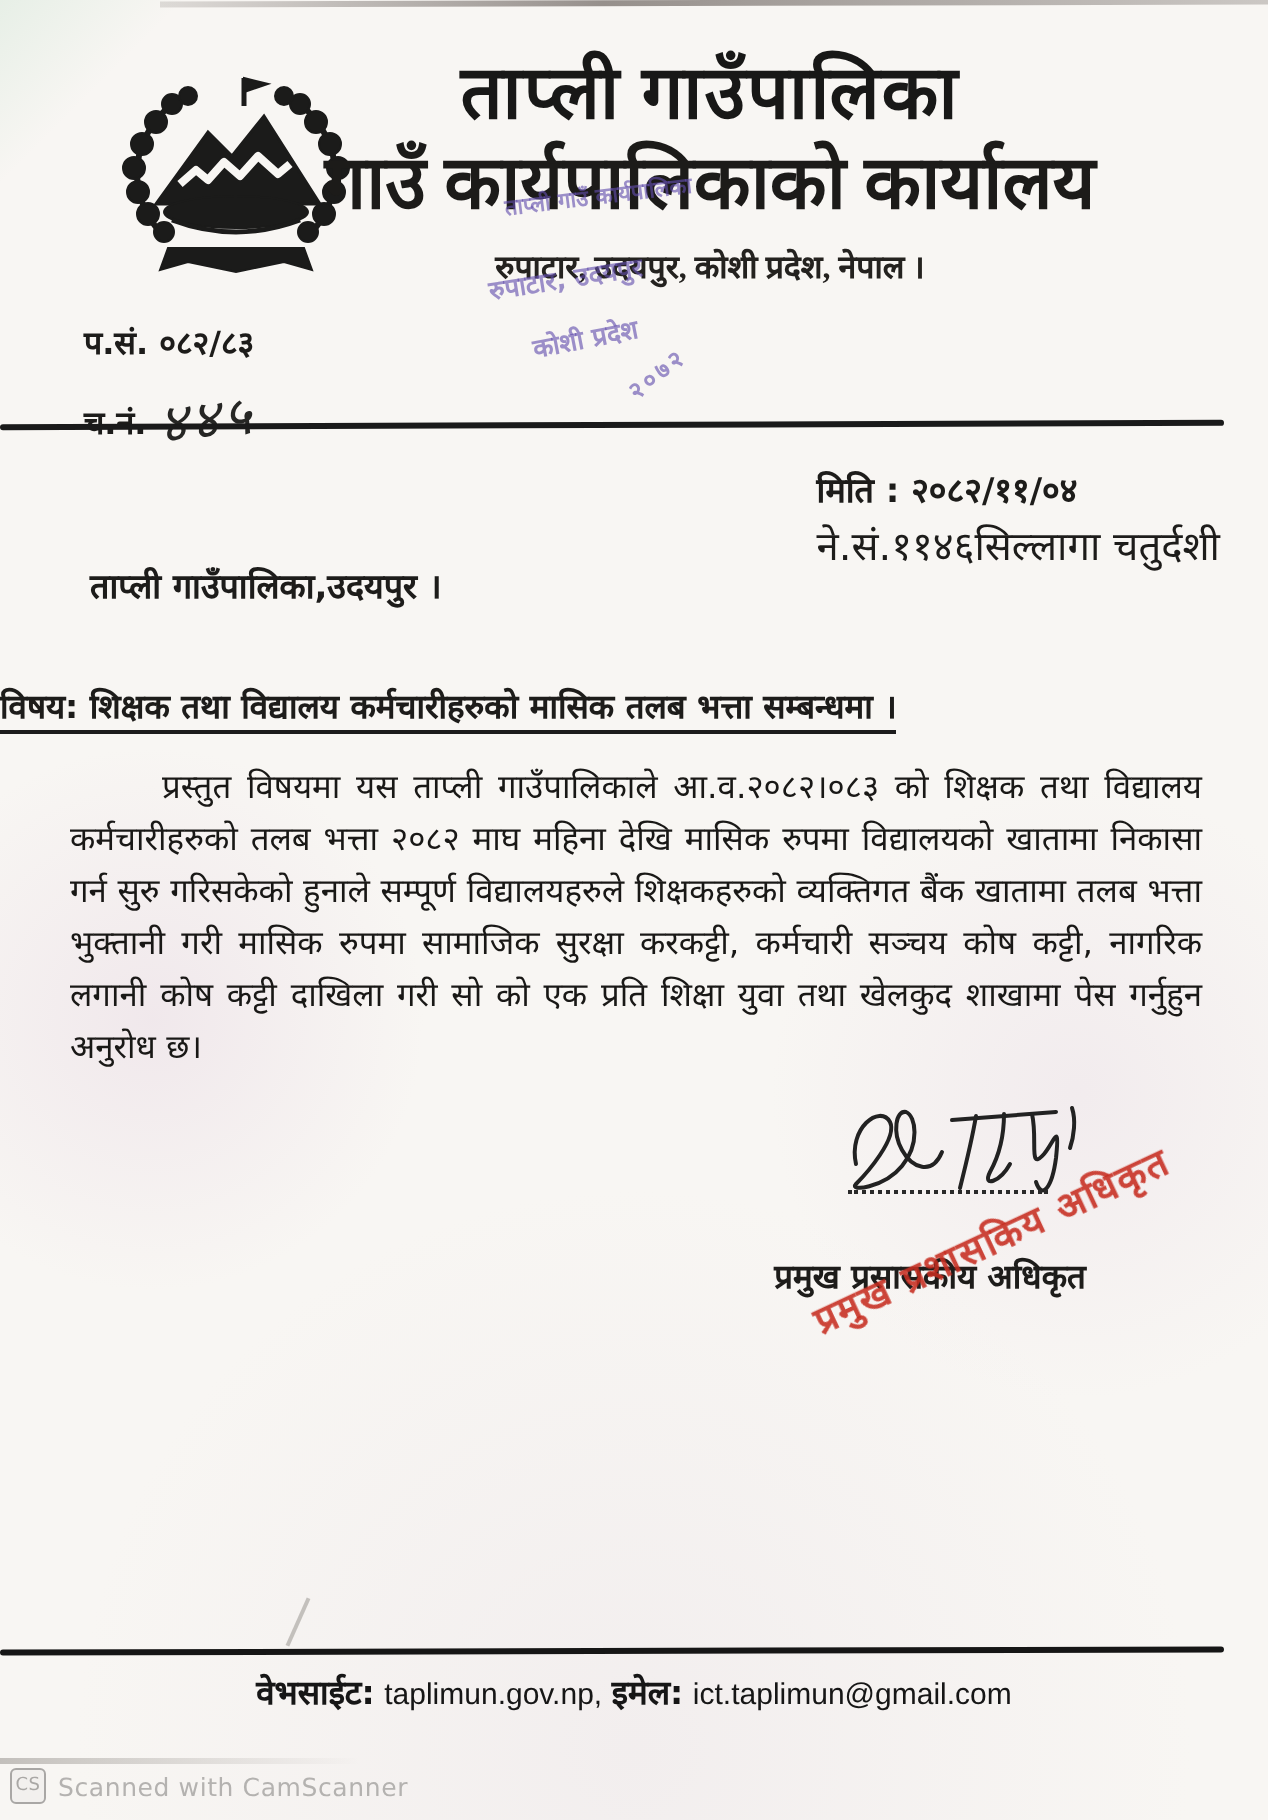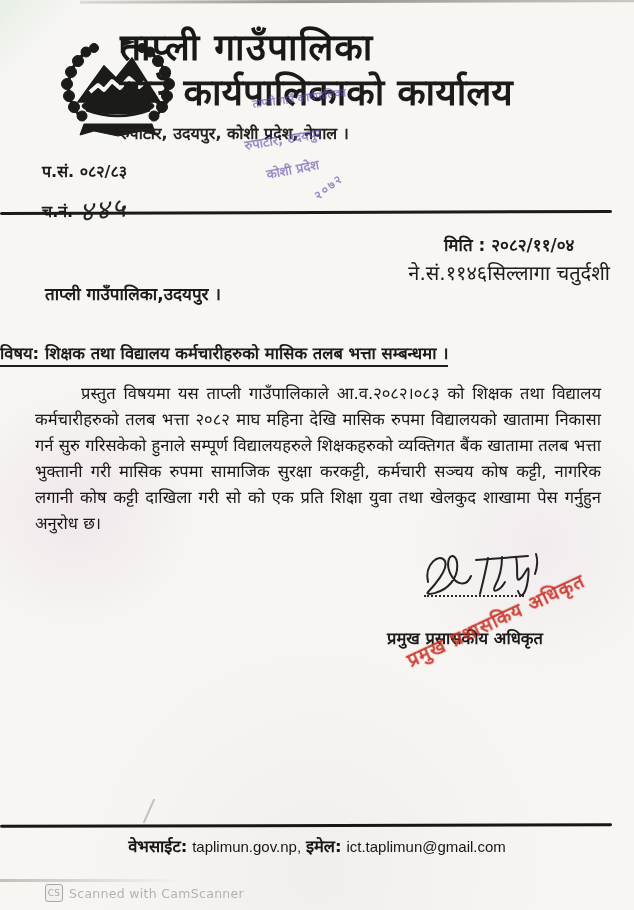--- a/index.html
+++ b/index.html
@@ -18,21 +18,21 @@
       #f8f6f3;
     color:#1d1c1a;
   }
   .scan-edge-top{
     position:absolute;top:0;left:80px;width:554px;height:3px;
     background:linear-gradient(90deg, rgba(70,60,55,.15), rgba(70,60,55,.55) 40%, rgba(70,60,55,.25));
     transform:rotate(-.15deg);
   }
   
   .emblem{position:absolute;left:56px;top:36px;width:124px;height:106px;}
-  .header-text{position:absolute;left:120px;top:26px;width:470px;}
+  .header-text{position:absolute;left:120px;top:26px;width:470px;text-align:center;font-family:Liberation Serif, serif;}
   .h-title1{font-size:37px;font-weight:700;letter-spacing:1px;line-height:1.2;color:#181817;}
   .h-title2{font-size:37px;font-weight:600;line-height:1.25;color:#1c1b19;}
   .h-addr{font-size:16px;font-weight:700;margin-top:5px;color:#24221f;}
   
   .hstamp{
     position:absolute;left:226px;top:82px;width:160px;height:120px;
     color:rgba(98,78,172,.62);pointer-events:none;
     filter:blur(.3px);font-weight:700;
   }
   .hstamp span{position:absolute;white-space:nowrap;}
@@ -46,21 +46,21 @@
   .chalani-value{
     display:inline-block;font-size:27px;font-weight:400;
     transform:rotate(-6deg) translateY(2px);letter-spacing:2px;color:#262624;
     font-family:"DejaVu Serif","Liberation Serif",serif;font-style:italic;
   }
   .rule-top{
     position:absolute;left:0;top:211px;width:612px;height:3px;background:#1a1a1a;
     border-radius:2px;transform:rotate(-.2deg);
   }
   
-  .dateblock{position:absolute;right:24px;top:233px;text-align:center;}
+  .dateblock{position:absolute;right:24px;top:233px;text-align:left;}
   .date1{font-size:17px;font-weight:600;}
   .date2{font-size:20px;font-weight:400;margin-top:3px;}
   
   .addressee{position:absolute;left:45px;top:281px;font-size:17px;font-weight:600;line-height:27px;}
   
   .subject{
     position:absolute;left:0;top:341px;width:634px;
   }
   .subject span{
     font-size:16.5px;font-weight:700;
@@ -102,21 +102,21 @@
     position:absolute;left:0;top:879px;width:180px;height:3px;
     background:linear-gradient(90deg, rgba(130,125,120,.45), rgba(130,125,120,0));
   }
   .camscanner{
     position:absolute;left:5px;top:884px;display:flex;align-items:center;gap:6px;
     color:#b4b2b0;font-size:12.5px;letter-spacing:.3px;
   }
   .cs-icon{
     width:16px;height:16px;border:1.5px solid #a9a7a5;border-radius:3px;
     display:flex;align-items:center;justify-content:center;
-    font-size:9px;font-weight:400;color:#a9a7a5;background:#f2f0ee;margin-left:40px;
+    font-size:9px;font-weight:400;color:#a9a7a5;background:#f2f0ee;
   }
 </style>
 </head>
 <body>
 
 <div class="page">
 
   <div class="scan-edge-top"></div>
 
   <svg class="emblem" viewBox="0 0 124 106">

